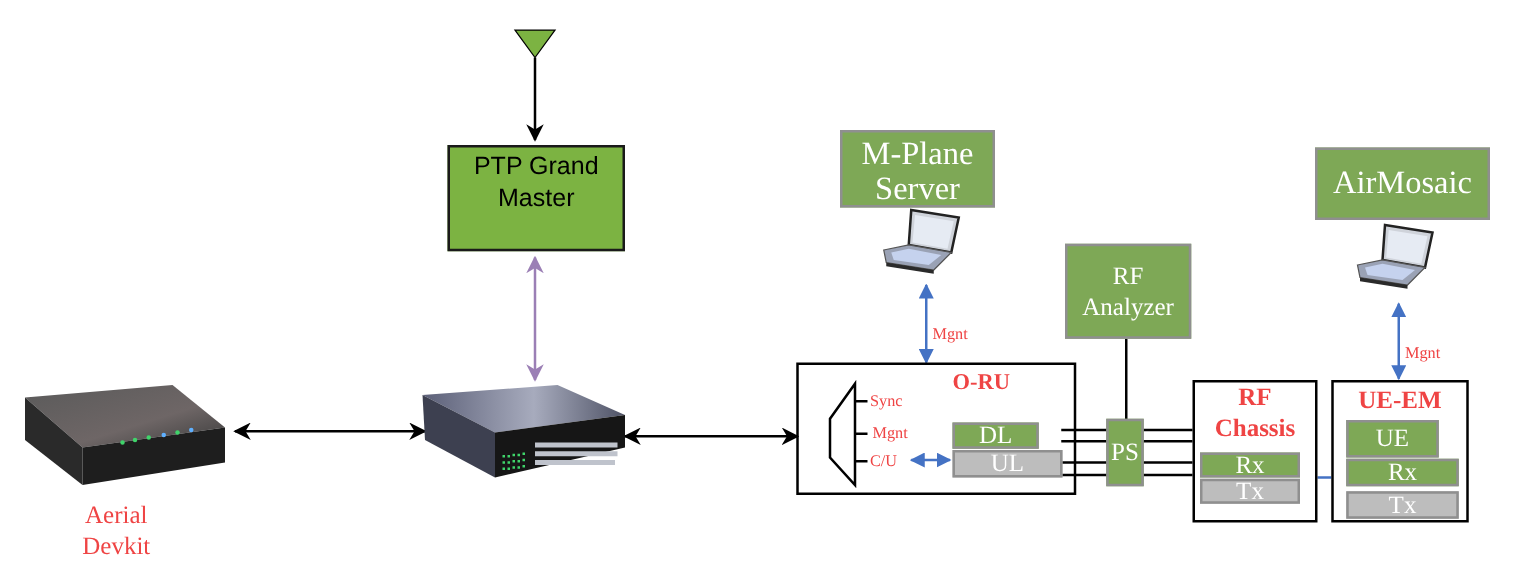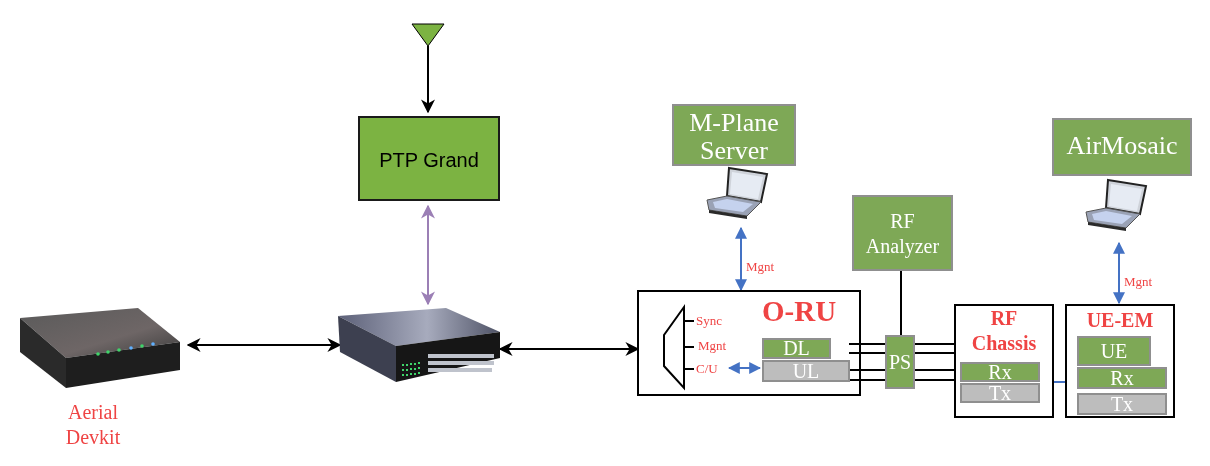--- a/index.html
+++ b/index.html
@@ -59,22 +59,23 @@
     <line x1="914" y1="344" x2="955" y2="344" stroke="#000" stroke-width="2"></line>
     <line x1="914" y1="353" x2="955" y2="353" stroke="#000" stroke-width="2"></line>
     <line x1="914" y1="370" x2="955" y2="370" stroke="#000" stroke-width="2"></line>
     <line x1="914" y1="380" x2="955" y2="380" stroke="#000" stroke-width="2"></line>
 
     <line x1="901" y1="271" x2="901" y2="336" stroke="#000" stroke-width="2"></line>
 
     <line x1="1040" y1="382" x2="1077" y2="382" stroke="#4472c4" stroke-width="2" marker-start="url(#abl)" marker-end="url(#abl)"></line>
   </svg>
 
-  <div class="abs sans" style="left:358px;top:116px;width:142px;height:85px;background:#7cb342;border:2px solid #1a1a1a;box-sizing:border-box;text-align:center;color:#000;font-size:20px;line-height:26px;padding-top:29px;">
+  <div class="abs sans" style="left:358px;top:116px;width:142px;height:85px;background:#7cb342;border:2px solid #1a1a1a;box-sizing:border-box;text-align:center;color:#000;font-size:20px;line-height:26px;padding-top:2px;">
     <div>PTP Grand</div>
+    <div>Master</div>
   </div>
 
   <svg class="abs" style="left:18px;top:300px" width="170" height="92">
     <defs>
       <linearGradient id="dkTop" x1="0" y1="0" x2="1" y2="1">
         <stop offset="0" stop-color="#5a5a5a"></stop>
           <stop offset="0.6" stop-color="#6e6666"></stop>
           <stop offset="1" stop-color="#3a3a3a"></stop>
       </linearGradient>
     </defs>
@@ -155,21 +156,21 @@
   <svg class="abs" style="left:1082px;top:178px" width="70" height="56">
     <polygon points="26,2 64,8 58,36 24,30" fill="#cfd3da" stroke="#222" stroke-width="2"></polygon>
     <polygon points="29,6 60,11 55,33 27,28" fill="#e6ebf3"></polygon>
     <polygon points="4,34 24,30 58,36 44,50 6,44" fill="#9aa2b5" stroke="#555" stroke-width="1"></polygon>
     <polygon points="10,36 24,33 50,38 40,46 12,42" fill="#c5d2ee"></polygon>
     <polygon points="6,44 44,50 44,53 6,47" fill="#2a2a2a"></polygon>
   </svg>
   <div class="lbl serif" style="left:1124px;top:274px;font-size:13px;">Mgnt</div>
 
   <div class="abs blkbox" style="left:637px;top:290px;width:224px;height:106px;background:transparent;"></div>
-  <div class="lbl serif" style="left:762px;top:295px;font-size:29px;font-weight:bold;">O-RU</div>
+  <div class="lbl serif" style="left:762px;top:295px;font-size:18px;font-weight:bold;">O-RU</div>
   <div class="lbl serif" style="left:696px;top:313px;font-size:13px;">Sync</div>
   <div class="lbl serif" style="left:698px;top:338px;font-size:13px;">Mgnt</div>
   <div class="lbl serif" style="left:696px;top:361px;font-size:13px;">C/U</div>
 
   <div class="abs greenbox serif" style="left:762px;top:338px;width:69px;height:21px;font-size:20px;line-height:17px;">
     <span>DL</span>
   </div>
   <div class="abs greybox serif" style="left:762px;top:360px;width:88px;height:22px;font-size:20px;line-height:18px;">
     <span>UL</span>
   </div>

